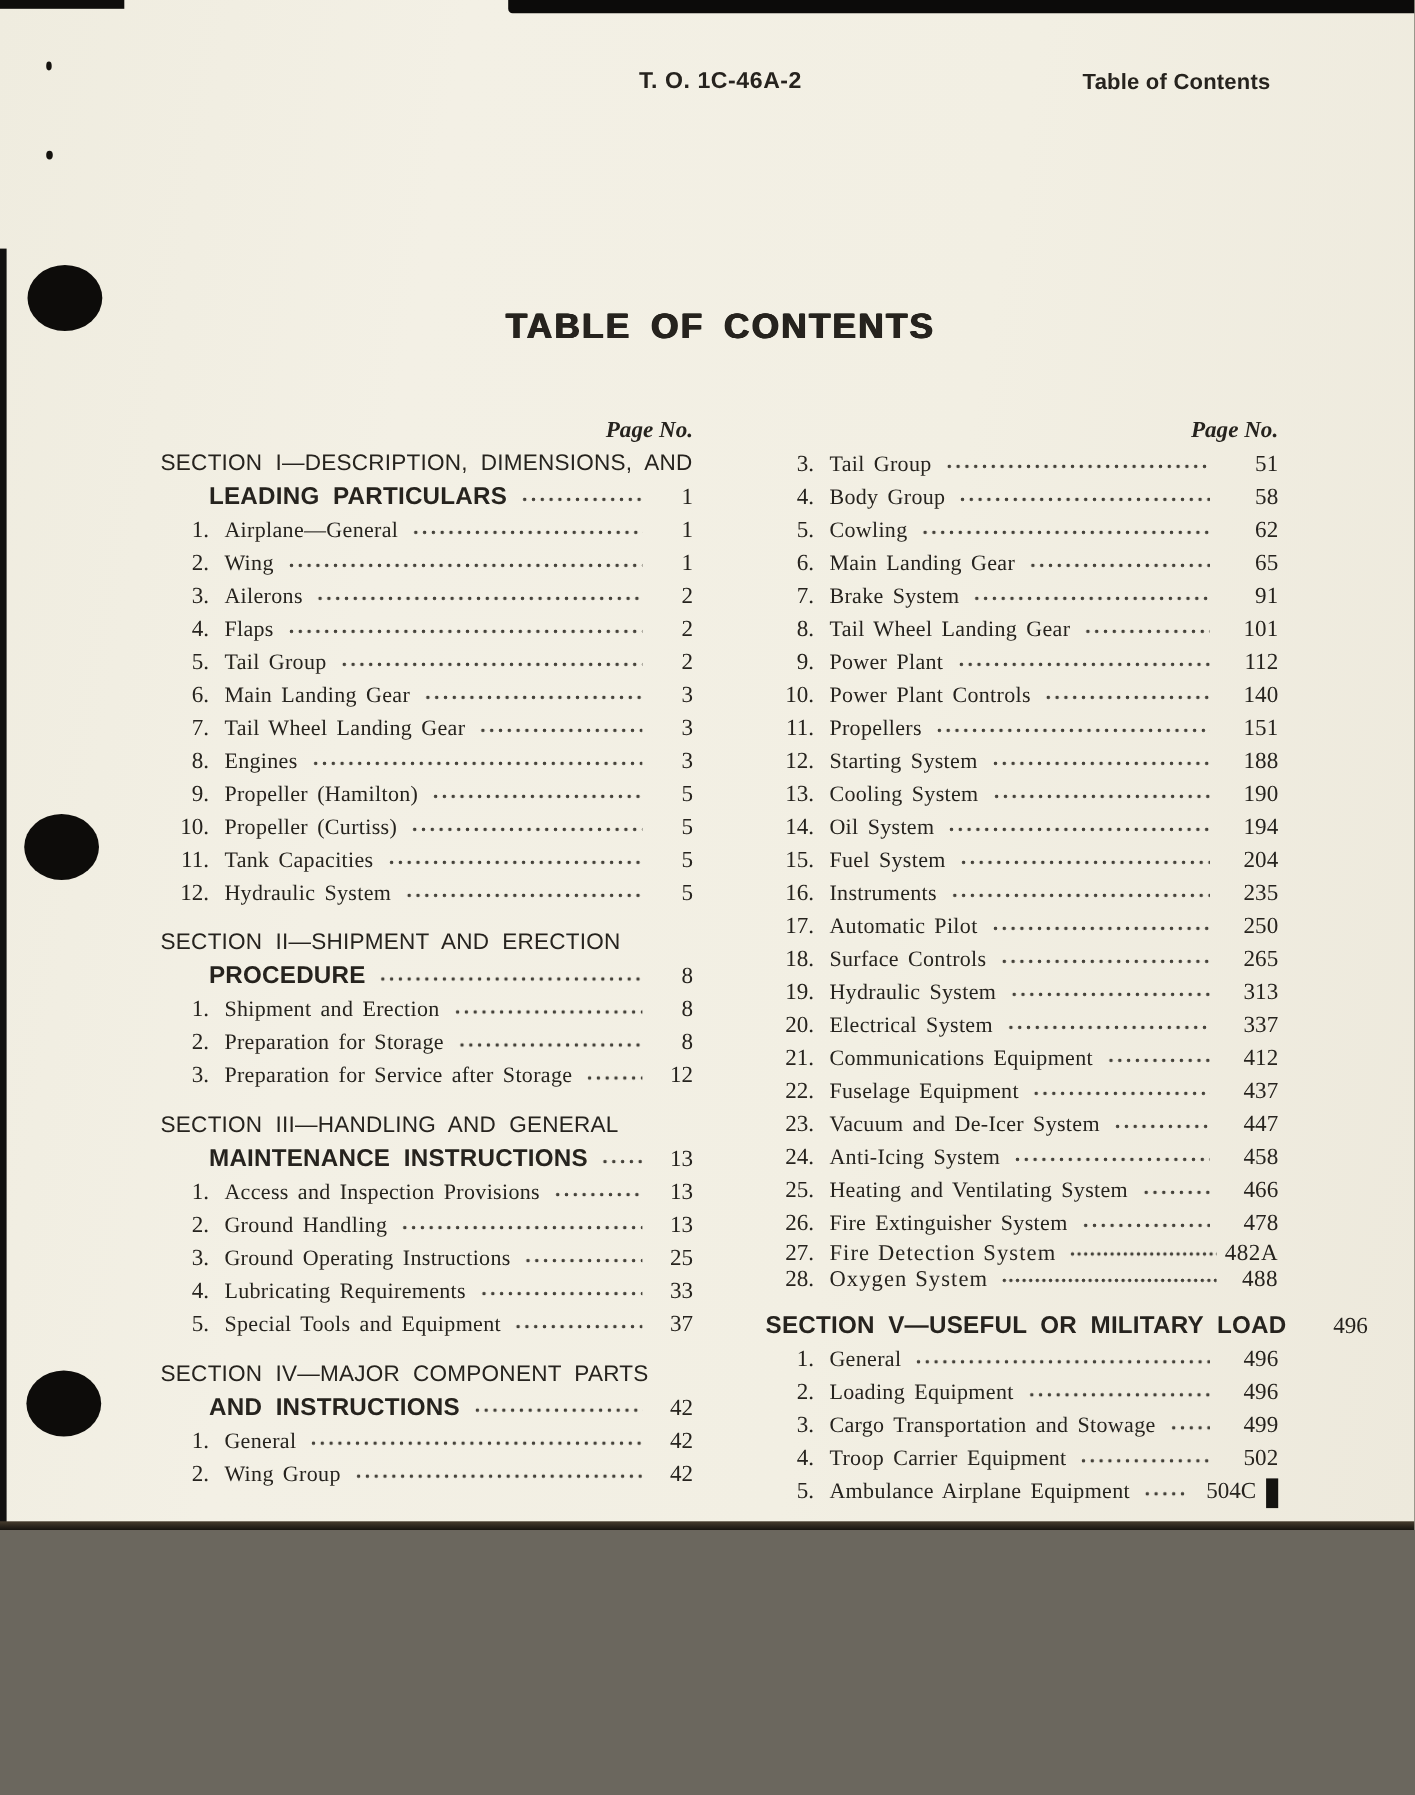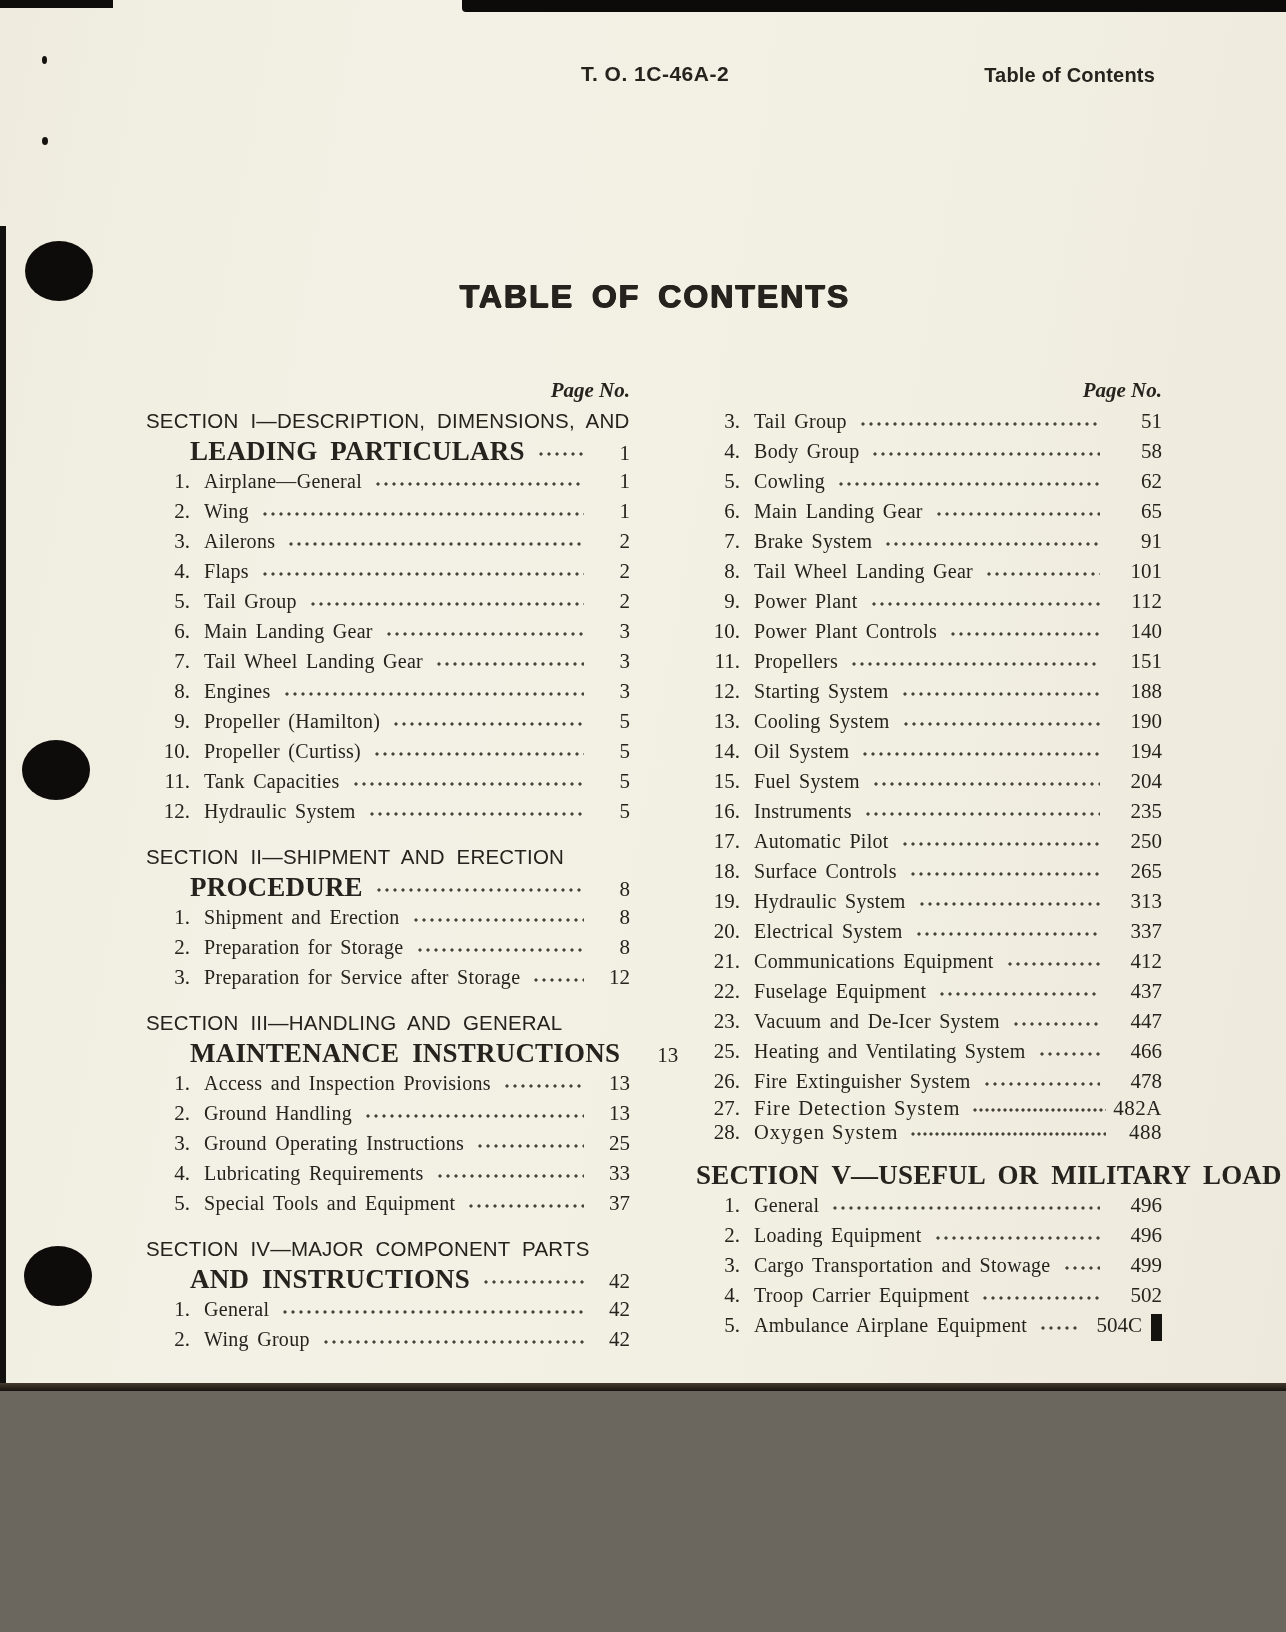--- a/index.html
+++ b/index.html
@@ -36,21 +36,21 @@
   
   .col{position:absolute;top:374px;}
   .col.left{left:146px;width:484px;}
   .col.right{left:696px;width:466px;}
   .pageno{height:32px;line-height:32px;text-align:right;font-style:italic;font-weight:bold;font-size:21px;}
   .block + .block{margin-top:16px;}
   .headline{height:30px;line-height:30px;white-space:nowrap;
     font-family:"Liberation Sans",sans-serif;font-weight:normal;font-size:20.5px;
     letter-spacing:.2px;word-spacing:6px;}
   .row{display:flex;align-items:baseline;height:30px;line-height:30px;white-space:nowrap;}
-  .row.head .htext{font-family:Liberation Serif, serif;font-weight:bold;font-size:27px;
+  .row.head .htext{font-family:Liberation Sans, sans-serif;font-weight:bold;font-size:22px;
     letter-spacing:.2px;word-spacing:6px;}
   .row.head.indent{padding-left:44px;}
   .num{flex:0 0 44px;width:44px;text-align:right;font-size:21px;}
   .ititle{margin-left:14px;font-size:20px;letter-spacing:.3px;word-spacing:3px;}
   .leader{flex:1 1 0;min-width:0;align-self:stretch;margin:0 10px 0 12px;
     background-image:radial-gradient(circle,#45423a 1.3px,rgba(0,0,0,0) 1.9px);
     background-size:8px 8px;background-repeat:repeat-x;
     background-position:left calc(100% - 8px);}
   .pg{flex:none;min-width:36px;text-align:right;font-size:21px;}
   .col.right .pg{min-width:52px;}
@@ -376,20 +376,26 @@
             <span class="leader"></span>
             <span class="pg">437</span>
           </div>
           <div class="row item">
             <span class="num">23.</span>
             <span class="ititle">Vacuum and De-Icer System</span>
             <span class="leader"></span>
             <span class="pg">447</span>
           </div>
           <div class="row item">
+            <span class="num">24.</span>
+            <span class="ititle">Anti-Icing System</span>
+            <span class="leader"></span>
+            <span class="pg">458</span>
+          </div>
+          <div class="row item">
             <span class="num">25.</span>
             <span class="ititle">Heating and Ventilating System</span>
             <span class="leader"></span>
             <span class="pg">466</span>
           </div>
           <div class="row item">
             <span class="num">26.</span>
             <span class="ititle">Fire Extinguisher System</span>
             <span class="leader"></span>
             <span class="pg">478</span>

